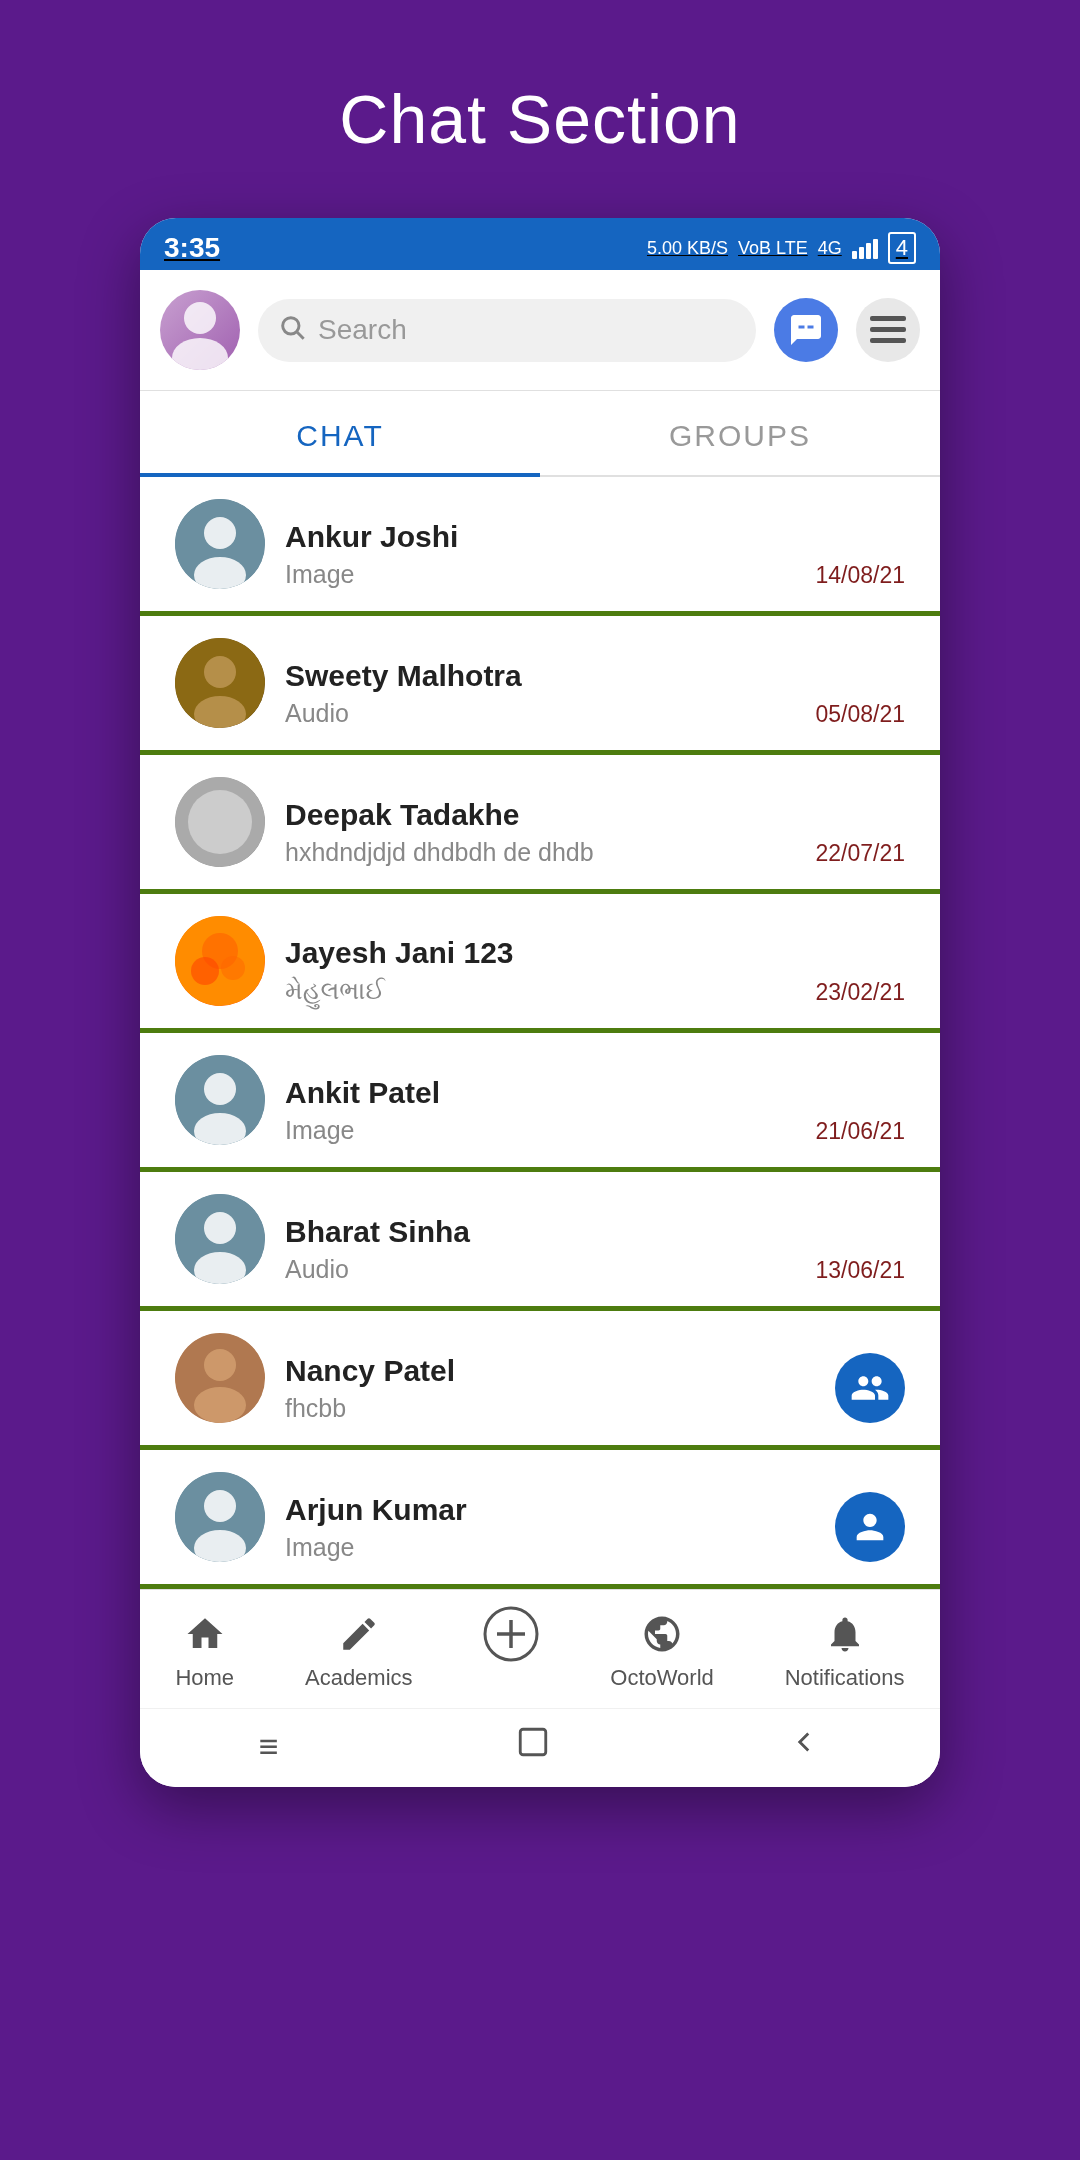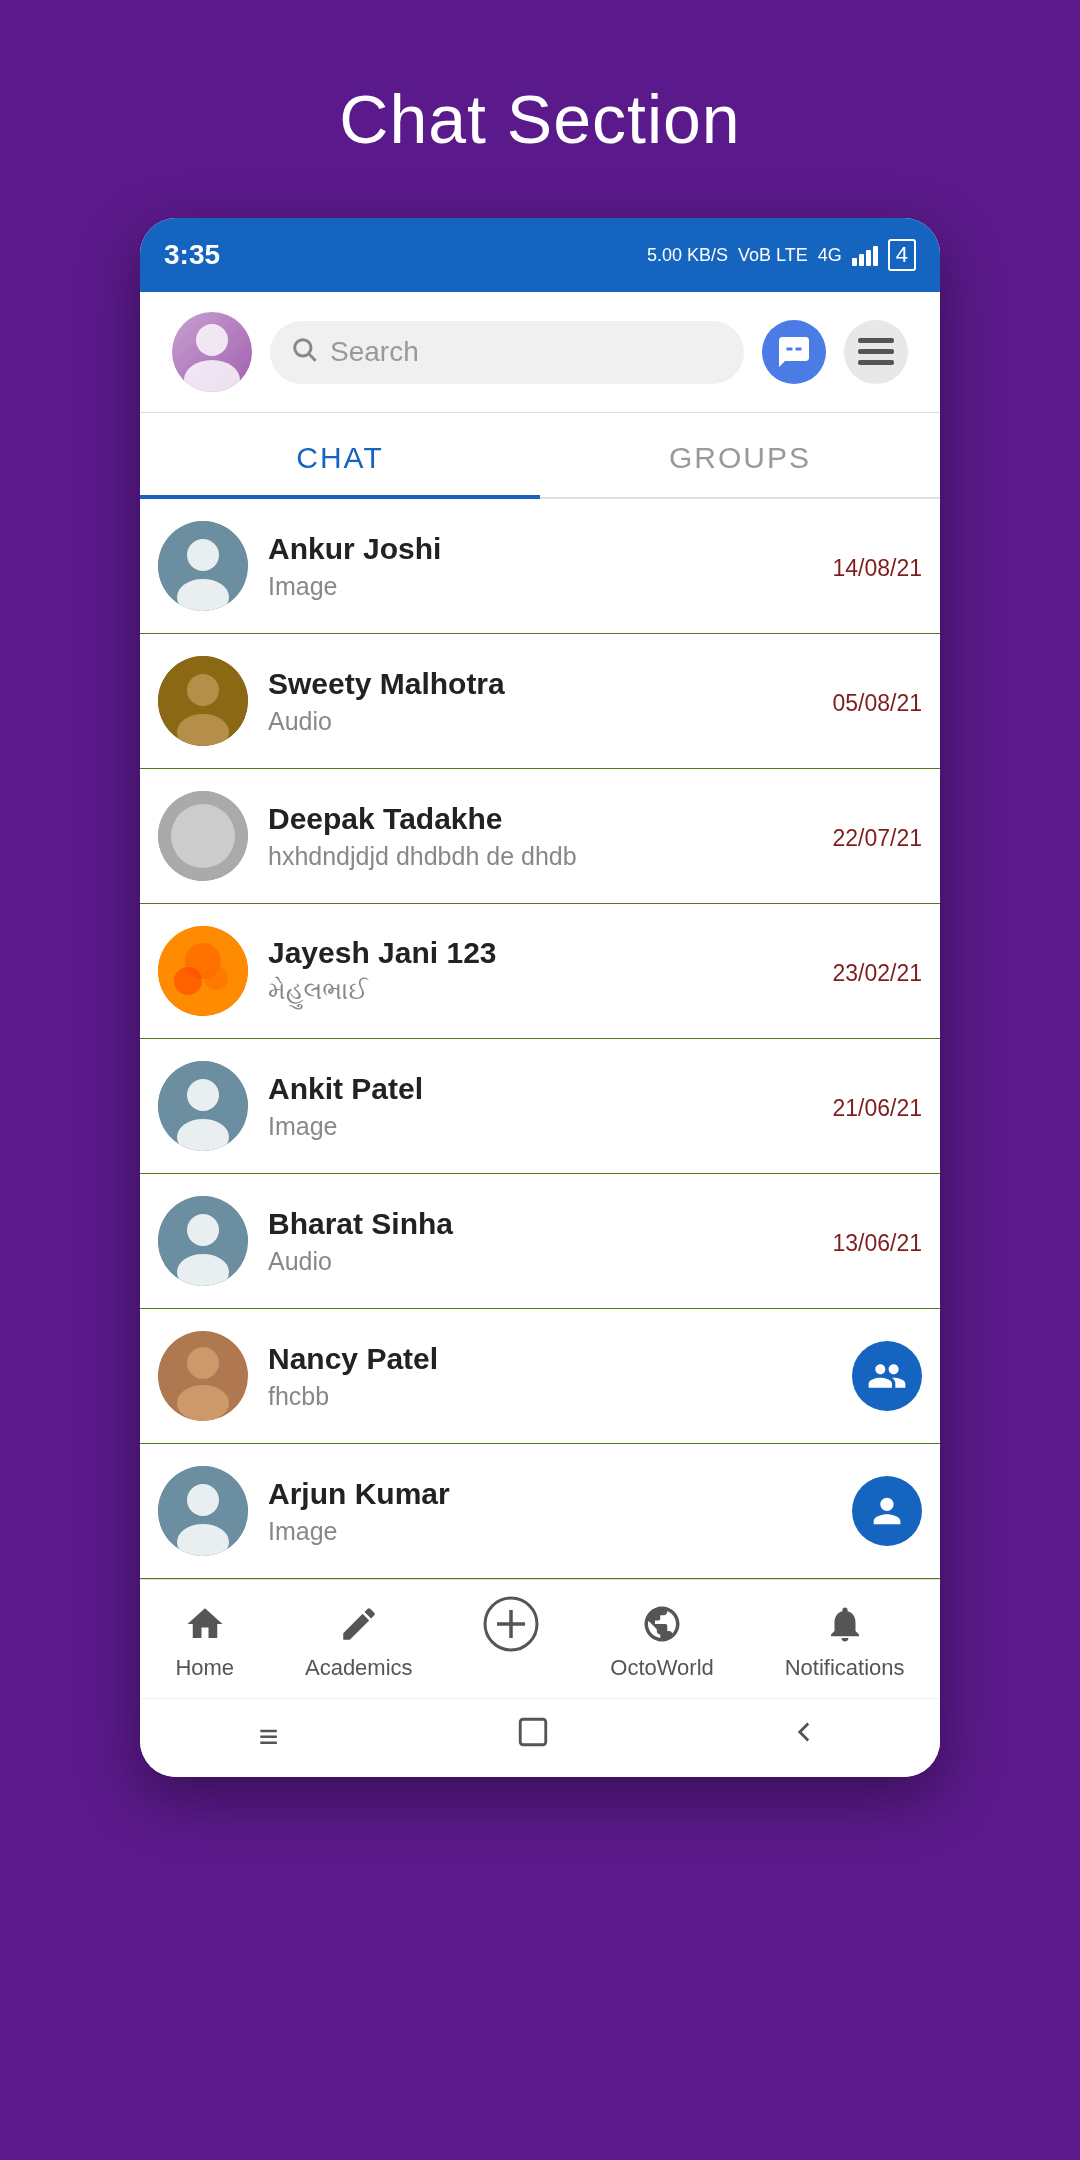--- a/index.html
+++ b/index.html
@@ -28,23 +28,24 @@
       overflow: hidden;
       box-shadow: 0 20px 60px rgba(0,0,0,0.4);
       display: flex;
       flex-direction: column;
     }
     
     .status-bar {
       background: #1565C0;
       display: flex;
       justify-content: space-between;
-      align-items: center;
+      align-items: flex-start;
       padding: 14px 24px;
-      height: 74px;
+      height: 52px;
+      text-decoration: underline;
     }
     .status-time {
       color: white;
       font-size: 28px;
       font-weight: 600;
     }
     .status-icons {
       display: flex;
       align-items: center;
       gap: 10px;
@@ -61,21 +62,21 @@
       height: 22px;
     }
     .signal-bar {
       background: white;
       width: 5px;
       border-radius: 1px;
     }
     
     .app-header {
       background: white;
-      padding: 20px 32px;
+      padding: 20px 20px;
       display: flex;
       align-items: center;
       gap: 18px;
       border-bottom: 1px solid #e0e0e0;
     }
     .avatar-header {
       width: 80px;
       height: 80px;
       border-radius: 50%;
       overflow: hidden;
@@ -150,23 +151,23 @@
       height: 4px;
       background: #1565C0;
     }
     
     .chat-list {
       flex: 1;
       overflow: hidden;
     }
     .chat-item {
       display: flex;
-      align-items: center;
-      padding: 22px 18px;
-      border-bottom: 1px solid #4d7c0f;
+      align-items: flex-end;
+      padding: 22px 35px;
+      border-bottom: 5px solid #4d7c0f;
       gap: 20px;
       background: white;
     }
     .avatar {
       width: 90px;
       height: 90px;
       border-radius: 50%;
       flex-shrink: 0;
       overflow: hidden;
       display: flex;

